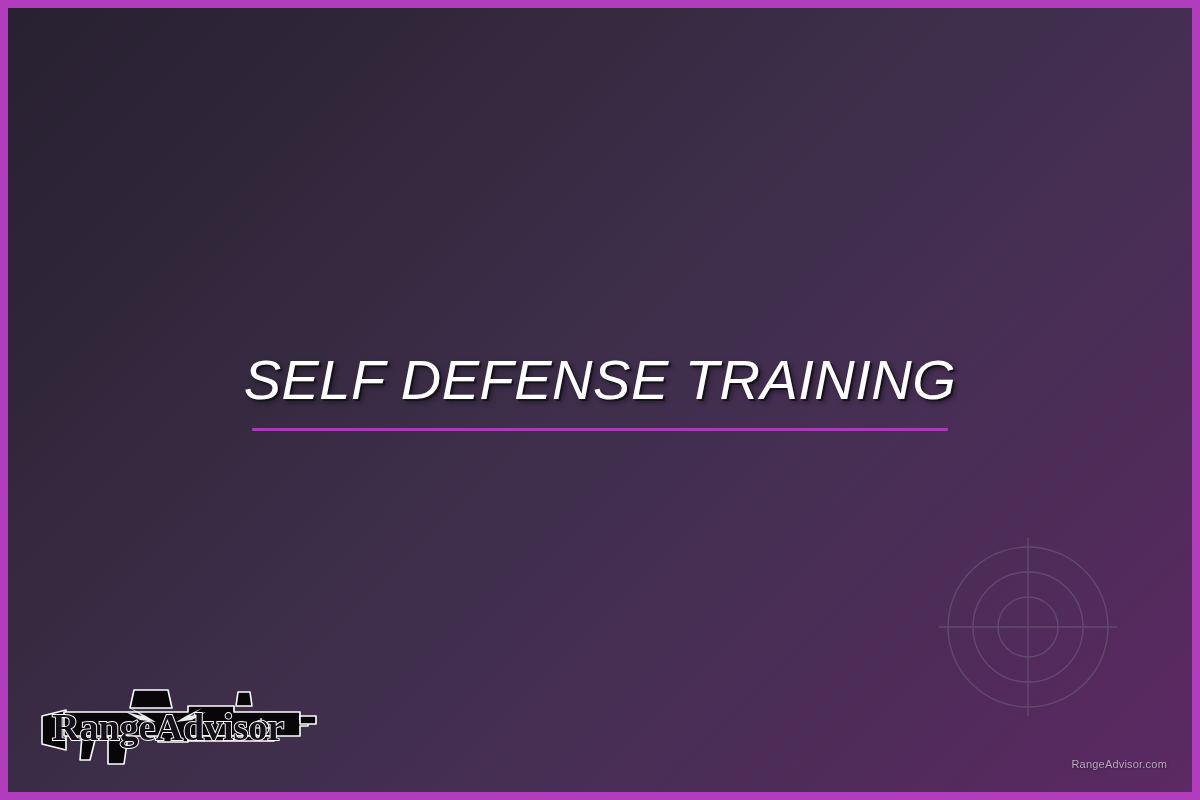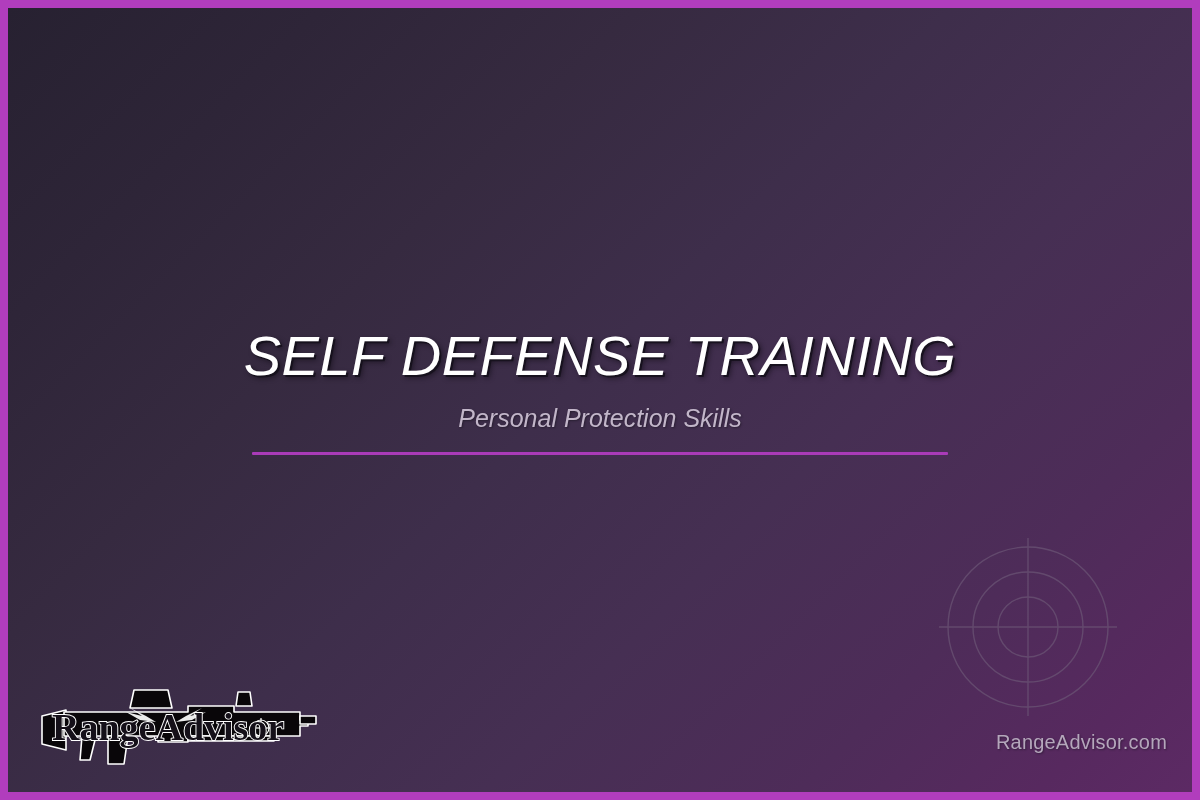--- a/index.html
+++ b/index.html
@@ -95,22 +95,22 @@
     bottom: 16px;
     width: 282px;
     height: 96px;
   }
   .brand-logo svg { display: block; }
 
   
   .footer-site {
     position: absolute;
     right: 25px;
-    bottom: 38px;
-    font-size: 20px;
+    bottom: 22px;
+    font-size: 11px;
     color: #b4a7bb;
     letter-spacing: 0.2px;
     text-shadow: 1px 1px 2px rgba(20,15,26,0.45);
   }
 </style>
 </head>
 <body>
 
 <div id="slide">
 
@@ -121,21 +121,20 @@
         <circle cx="90" cy="90" r="55"></circle>
         <circle cx="90" cy="90" r="30"></circle>
         <line x1="90" y1="1" x2="90" y2="179"></line>
         <line x1="1" y1="90" x2="179" y2="90"></line>
       </g>
     </svg>
   </div>
 
   <div class="title-block">
     <h1 class="slide-title">SELF DEFENSE TRAINING</h1>
-    <div class="slide-subtitle">Personal Protection Skills</div>
     <div class="title-divider"></div>
   </div>
 
   <div class="brand-logo">
     <svg width="282" height="96" viewBox="0 0 282 96" aria-hidden="true">
 
       <g stroke="#ffffff" stroke-width="1.6" stroke-linejoin="round" fill="#090609">
 
         <path d="M4,36 L4,64 L28,70 L28,30 Z"></path>
 

